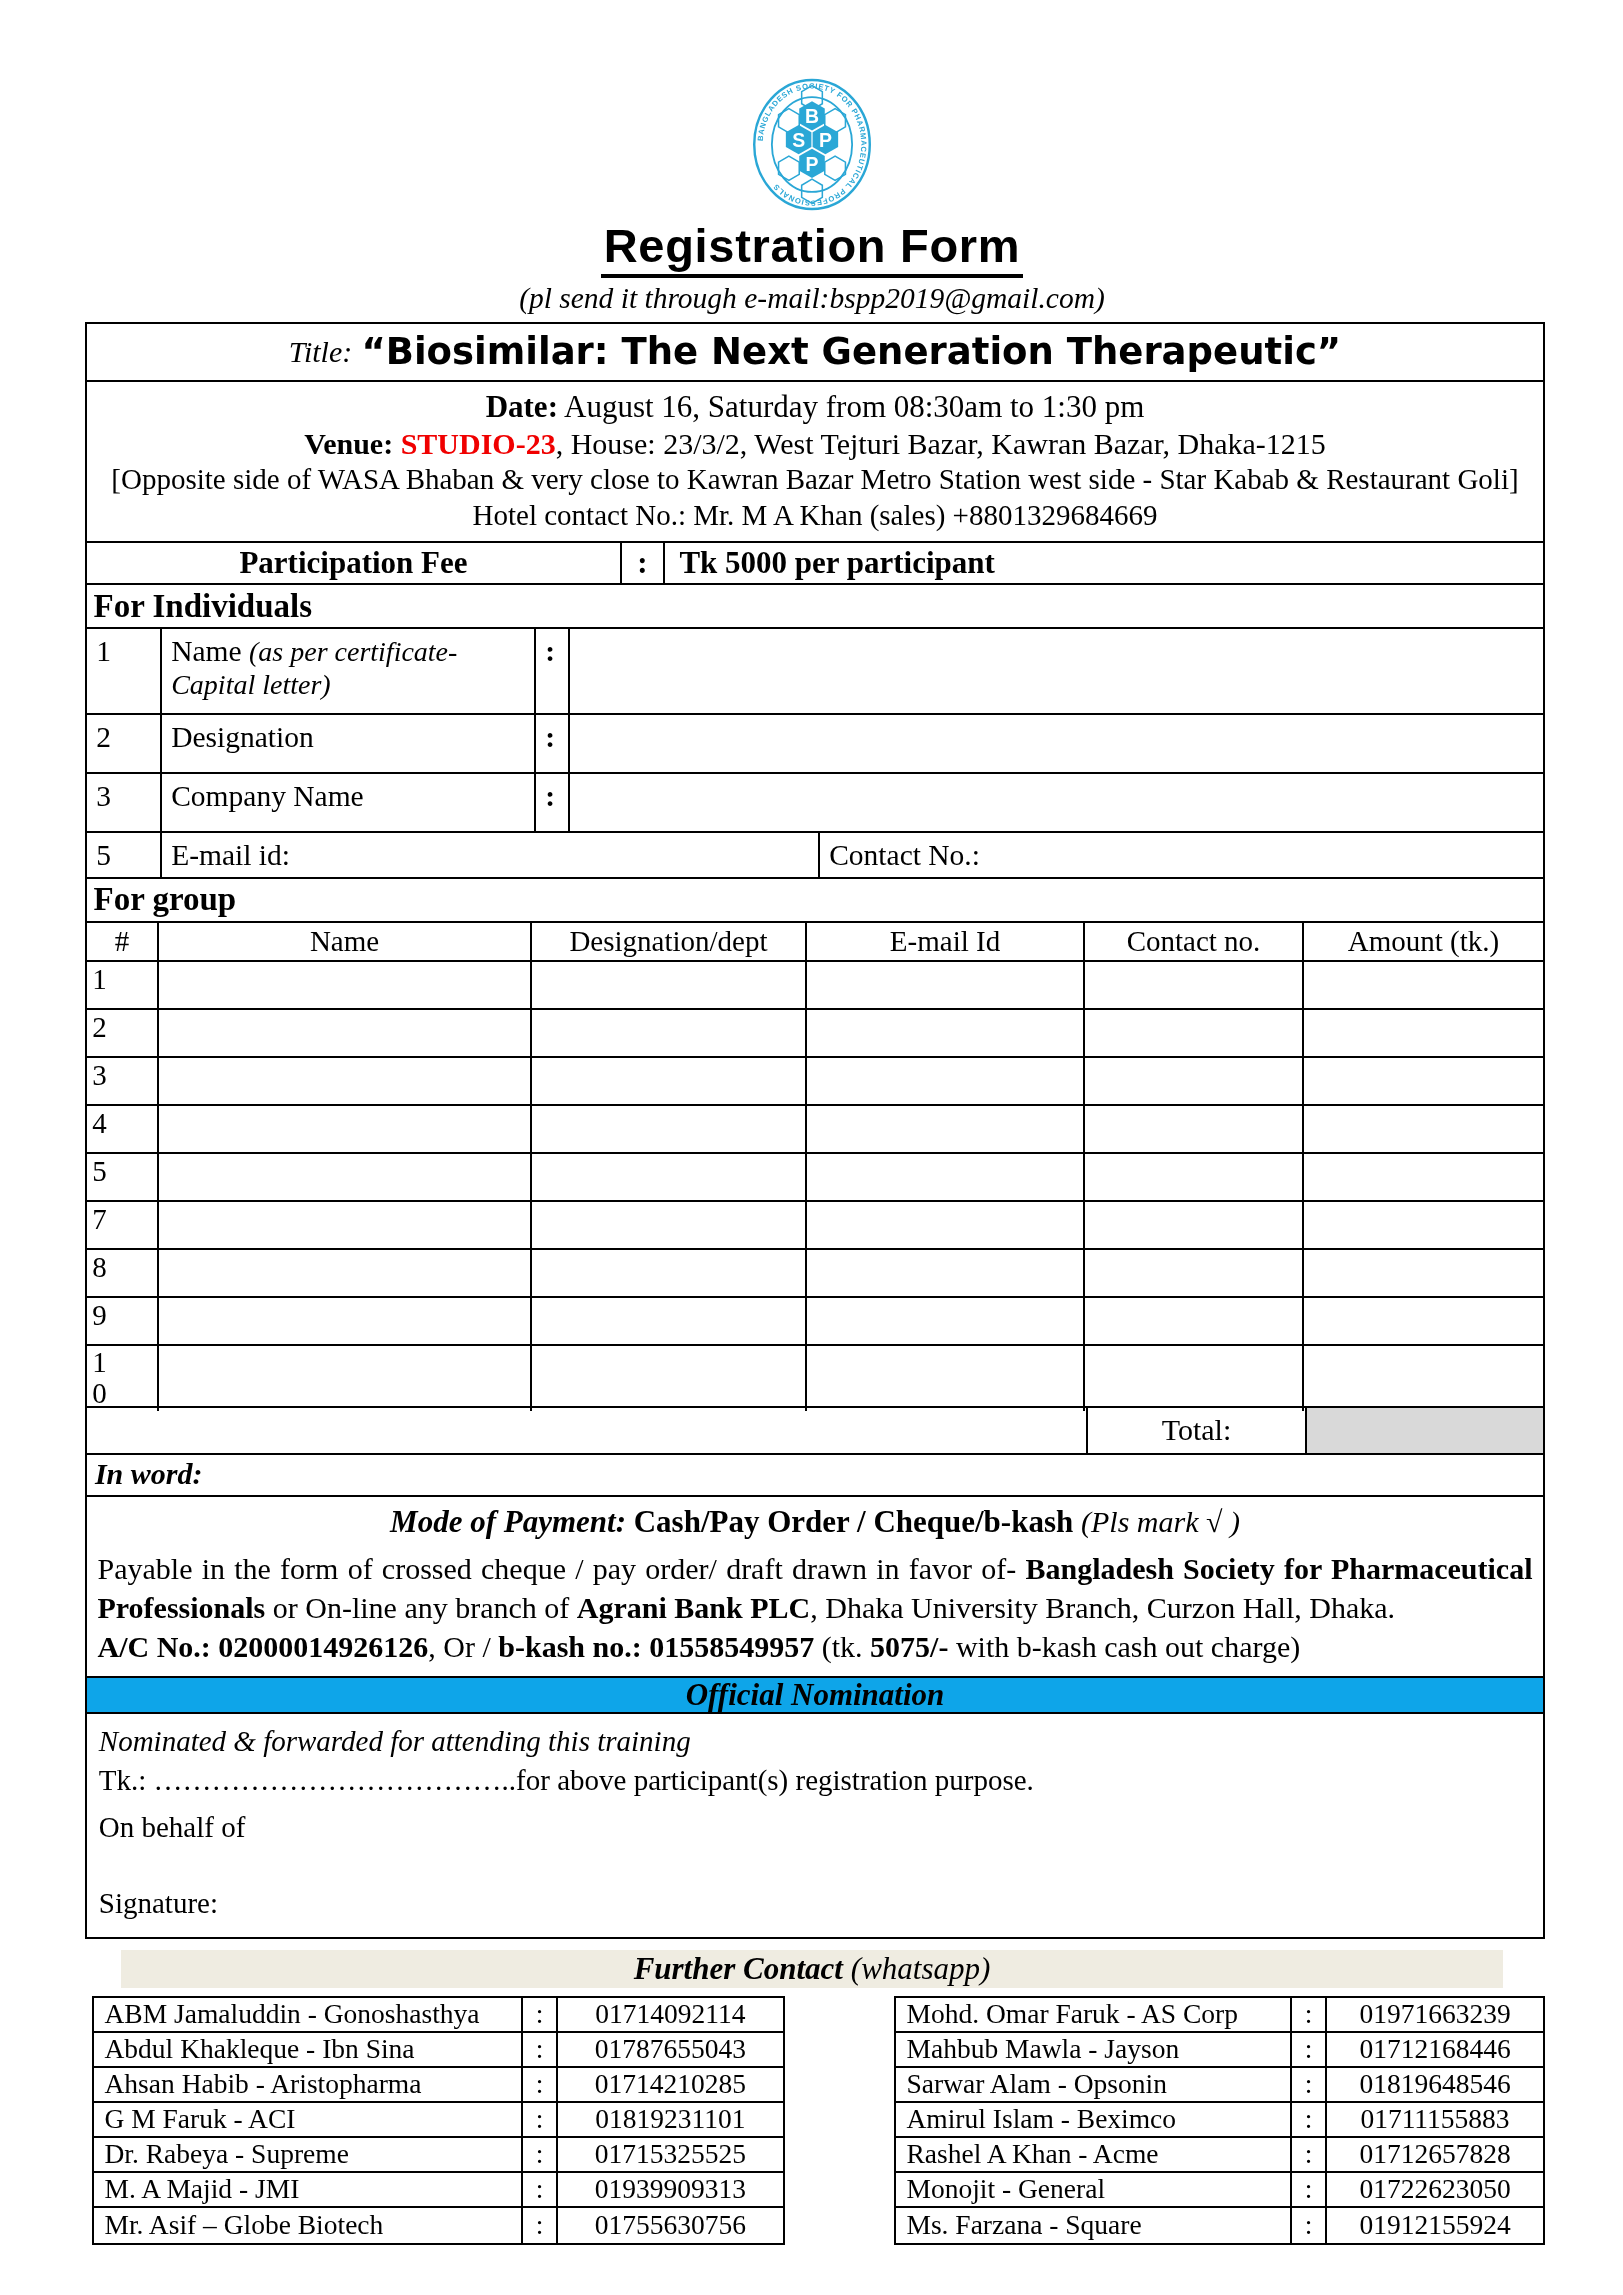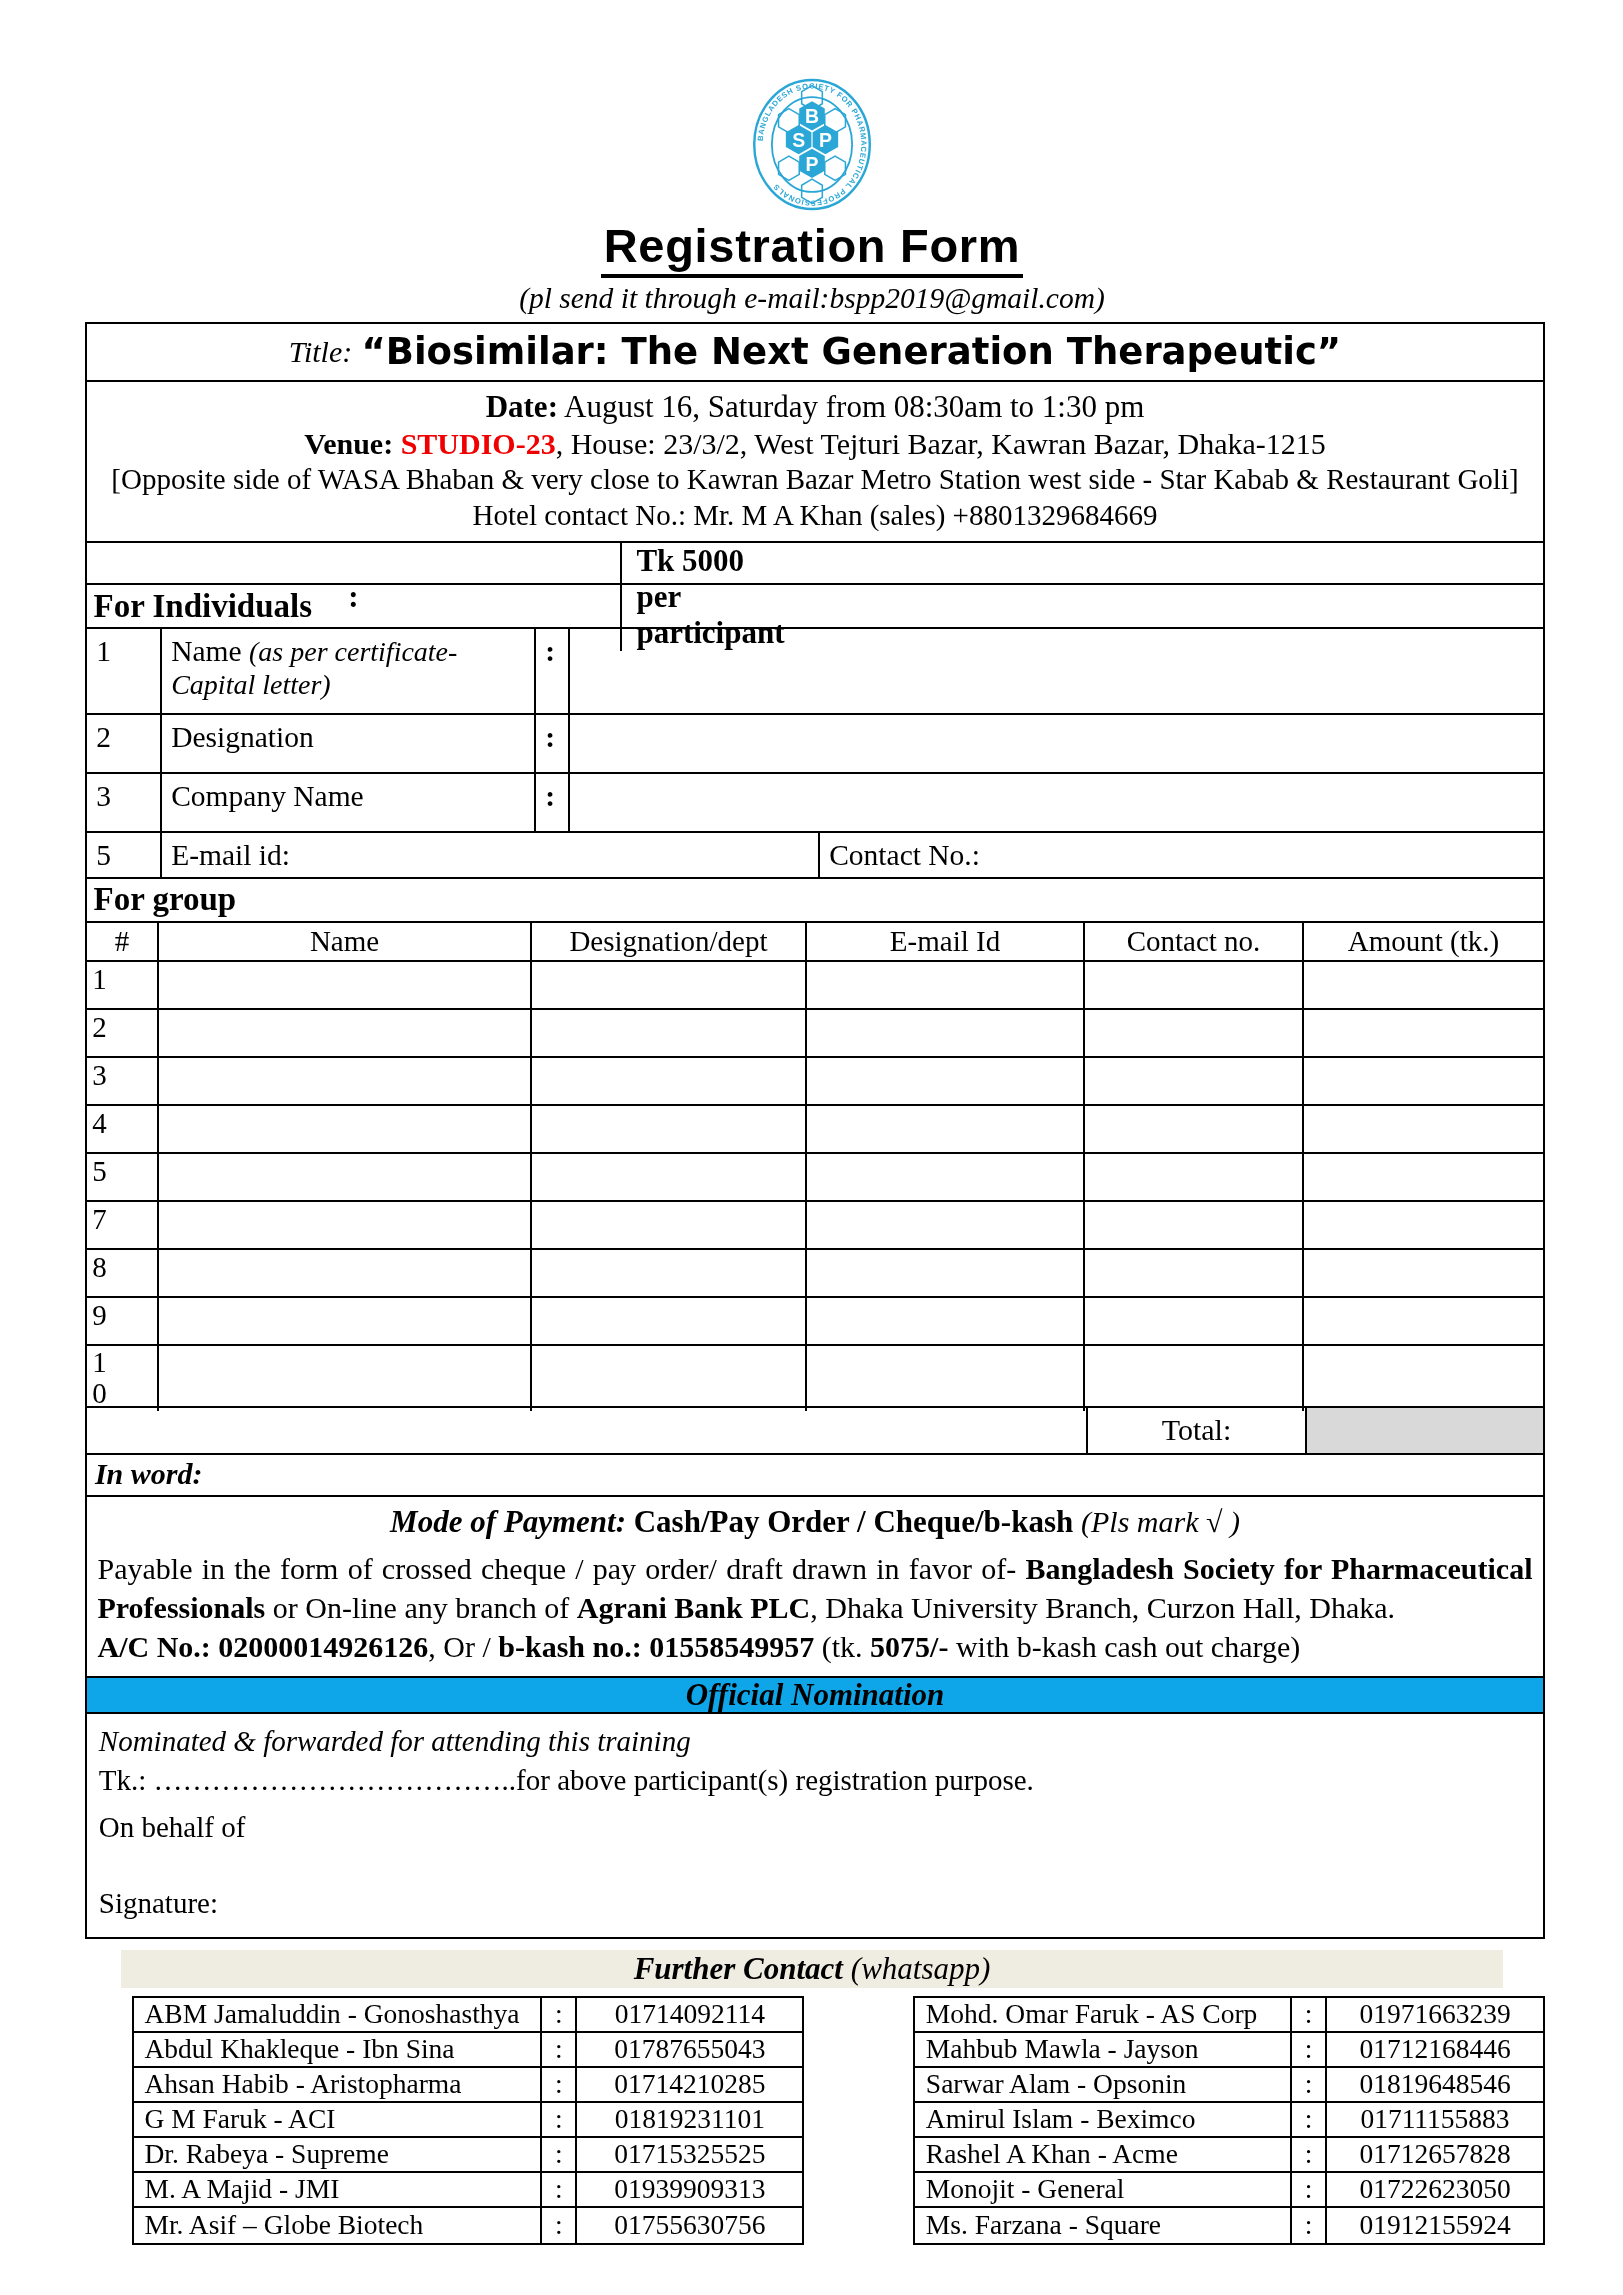--- a/index.html
+++ b/index.html
@@ -78,21 +78,21 @@
   .nom-content .nl3 { margin-bottom:43px; }
   .nom-content .nl4 { margin-bottom:2.6px; }
 
   .further-bar { width:1382px; margin:10.5px auto 7.9px auto; background:#EFECE1; height:38px;
                  display:flex; align-items:center; justify-content:center; font-size:31px; }
   .fc-b { font-weight:bold; font-style:italic; margin-right:7.9px; }
   .fc-i { font-style:italic; }
 
   .ct-wrap { display:flex; margin-left:92px; width:1453px; }
   .ct { border:2px solid #000; }
-  .ct-left { width:694px; margin-right:109px;margin-left:40px; }
+  .ct-left { width:694px; margin-right:109px; }
   .ct-right { width:652px; }
   .ct-row { display:grid; border-bottom:2px solid #000; height:35px; }
   .ct-left .ct-row { grid-template-columns:1fr 35px 225px; }
   .ct-right .ct-row { grid-template-columns:1fr 35px 216px; }
   .ct-row:last-child { border-bottom:0; }
   .ct-row .c { border-right:2px solid #000; font-size:27.5px; display:flex; align-items:center;
                font-family:"Liberation Serif", serif; }
   .ct-row .c:last-child { border-right:0; }
   .ct-name { padding-left:10.5px; }
   .ct-colon { justify-content:center; }
@@ -152,20 +152,21 @@
       </div>
 
       <div class="date-block">
         <div class="l1"><span class="b">Date:</span><span> August 16, Saturday from 08:30am to 1:30 pm</span></div>
         <div class="l2"><span class="b">Venue: </span><span class="red">STUDIO-23</span><span>, House: 23/3/2, West Tejturi Bazar, Kawran Bazar, Dhaka-1215</span></div>
         <div class="l3">[Opposite side of WASA Bhaban &amp; very close to Kawran Bazar Metro Station west side - Star Kabab &amp; Restaurant Goli]</div>
         <div class="l4">Hotel contact No.: Mr. M A Khan (sales) +8801329684669</div>
       </div>
 
       <div class="fee-row">
+        <div class="fee-label">Participation Fee</div>
         <div class="fee-colon">:</div>
         <div class="fee-value">Tk 5000 per participant</div>
       </div>
 
       <div class="sec-heading">For Individuals</div>
 
       <div>
         <div class="ind-row h-tall">
           <div class="c num">1</div>
           <div class="c"><span>Name </span><span class="ind-note">(as per certificate- Capital letter)</span></div>

